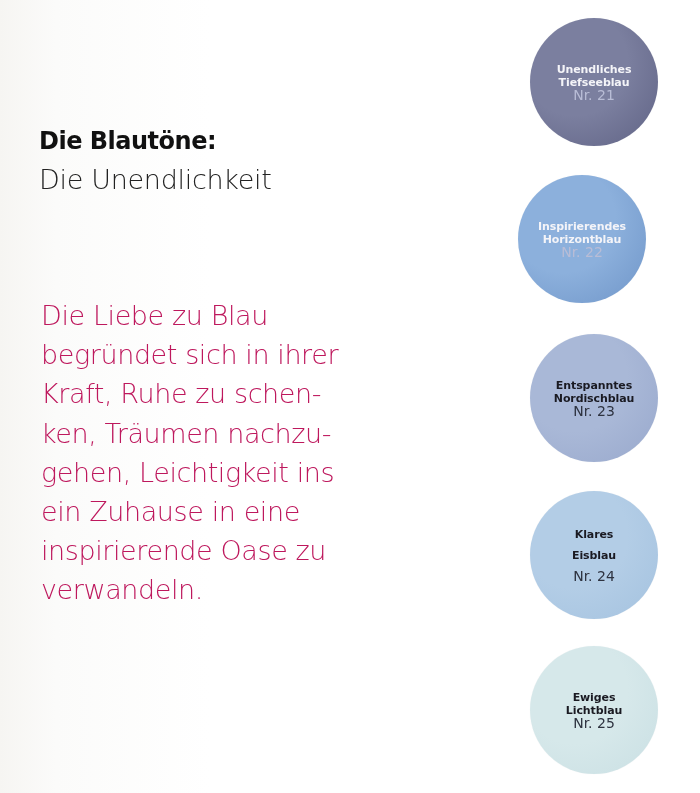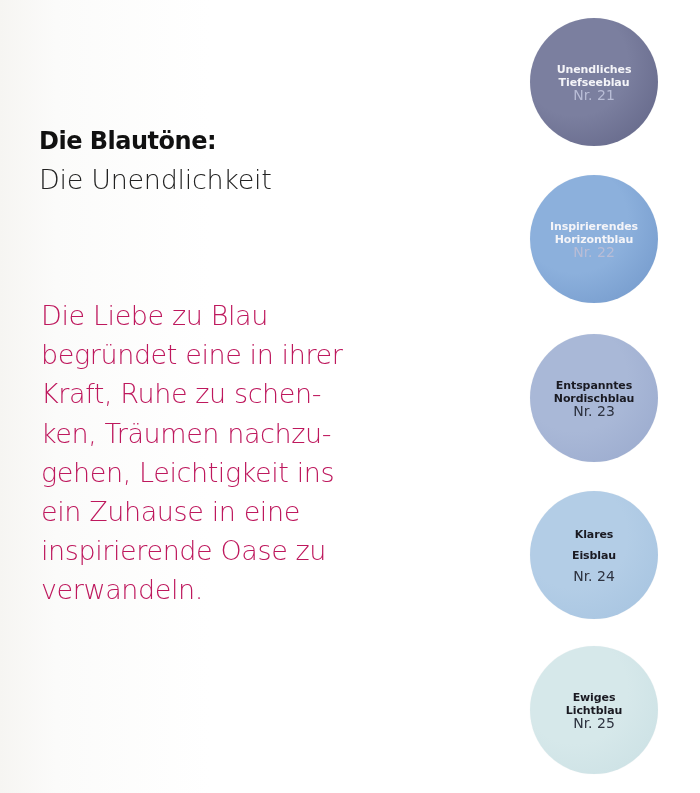--- a/index.html
+++ b/index.html
@@ -90,36 +90,36 @@
 <div class="page">
 
   <h1 class="heading">Die Blautöne:</h1>
 
   <h2 class="subheading">
     <span>Die Unendlichkeit</span>
   </h2>
 
   <p class="body-text">
     <span>Die Liebe zu Blau</span>
-    <span>begründet eine in ihrer</span>
+    <span>begründet sich in ihrer</span>
     <span>Kraft, Ruhe zu schen-</span>
     <span>ken, Träumen nachzu-</span>
     <span>gehen, Leichtigkeit ins</span>
     <span>ein Zuhause in eine</span>
     <span>inspirierende Oase zu</span>
     <span>verwandeln.</span>
   </p>
 
   <div class="swatch dark" style="left: 530px; top: 18px; background: radial-gradient(circle at 35% 35%, rgb(123, 127, 159) 0%, rgb(123, 127, 159) 45%, rgb(95, 98, 132) 100%);">
     <span class="name">Unendliches</span>
     <span class="name">Tiefseeblau</span>
     <span class="nr">Nr. 21</span>
   </div>
 
-  <div class="swatch dark" style="left: 530px; top: 175px; background: radial-gradient(circle at 35% 35%, rgb(140, 176, 220) 0%, rgb(140, 176, 220) 45%, rgb(111, 149, 200) 100%);">
+  <div class="swatch dark" style="left: 518px; top: 175px; background: radial-gradient(circle at 35% 35%, rgb(140, 176, 220) 0%, rgb(140, 176, 220) 45%, rgb(111, 149, 200) 100%);">
     <span class="name">Inspirierendes</span>
     <span class="name">Horizontblau</span>
     <span class="nr">Nr. 22</span>
   </div>
 
   <div class="swatch light" style="left: 530px; top: 334px; background: radial-gradient(circle at 35% 35%, rgb(169, 184, 215) 0%, rgb(169, 184, 215) 45%, rgb(152, 168, 204) 100%);">
     <span class="name">Entspanntes</span>
     <span class="name">Nordischblau</span>
     <span class="nr">Nr. 23</span>
   </div>

